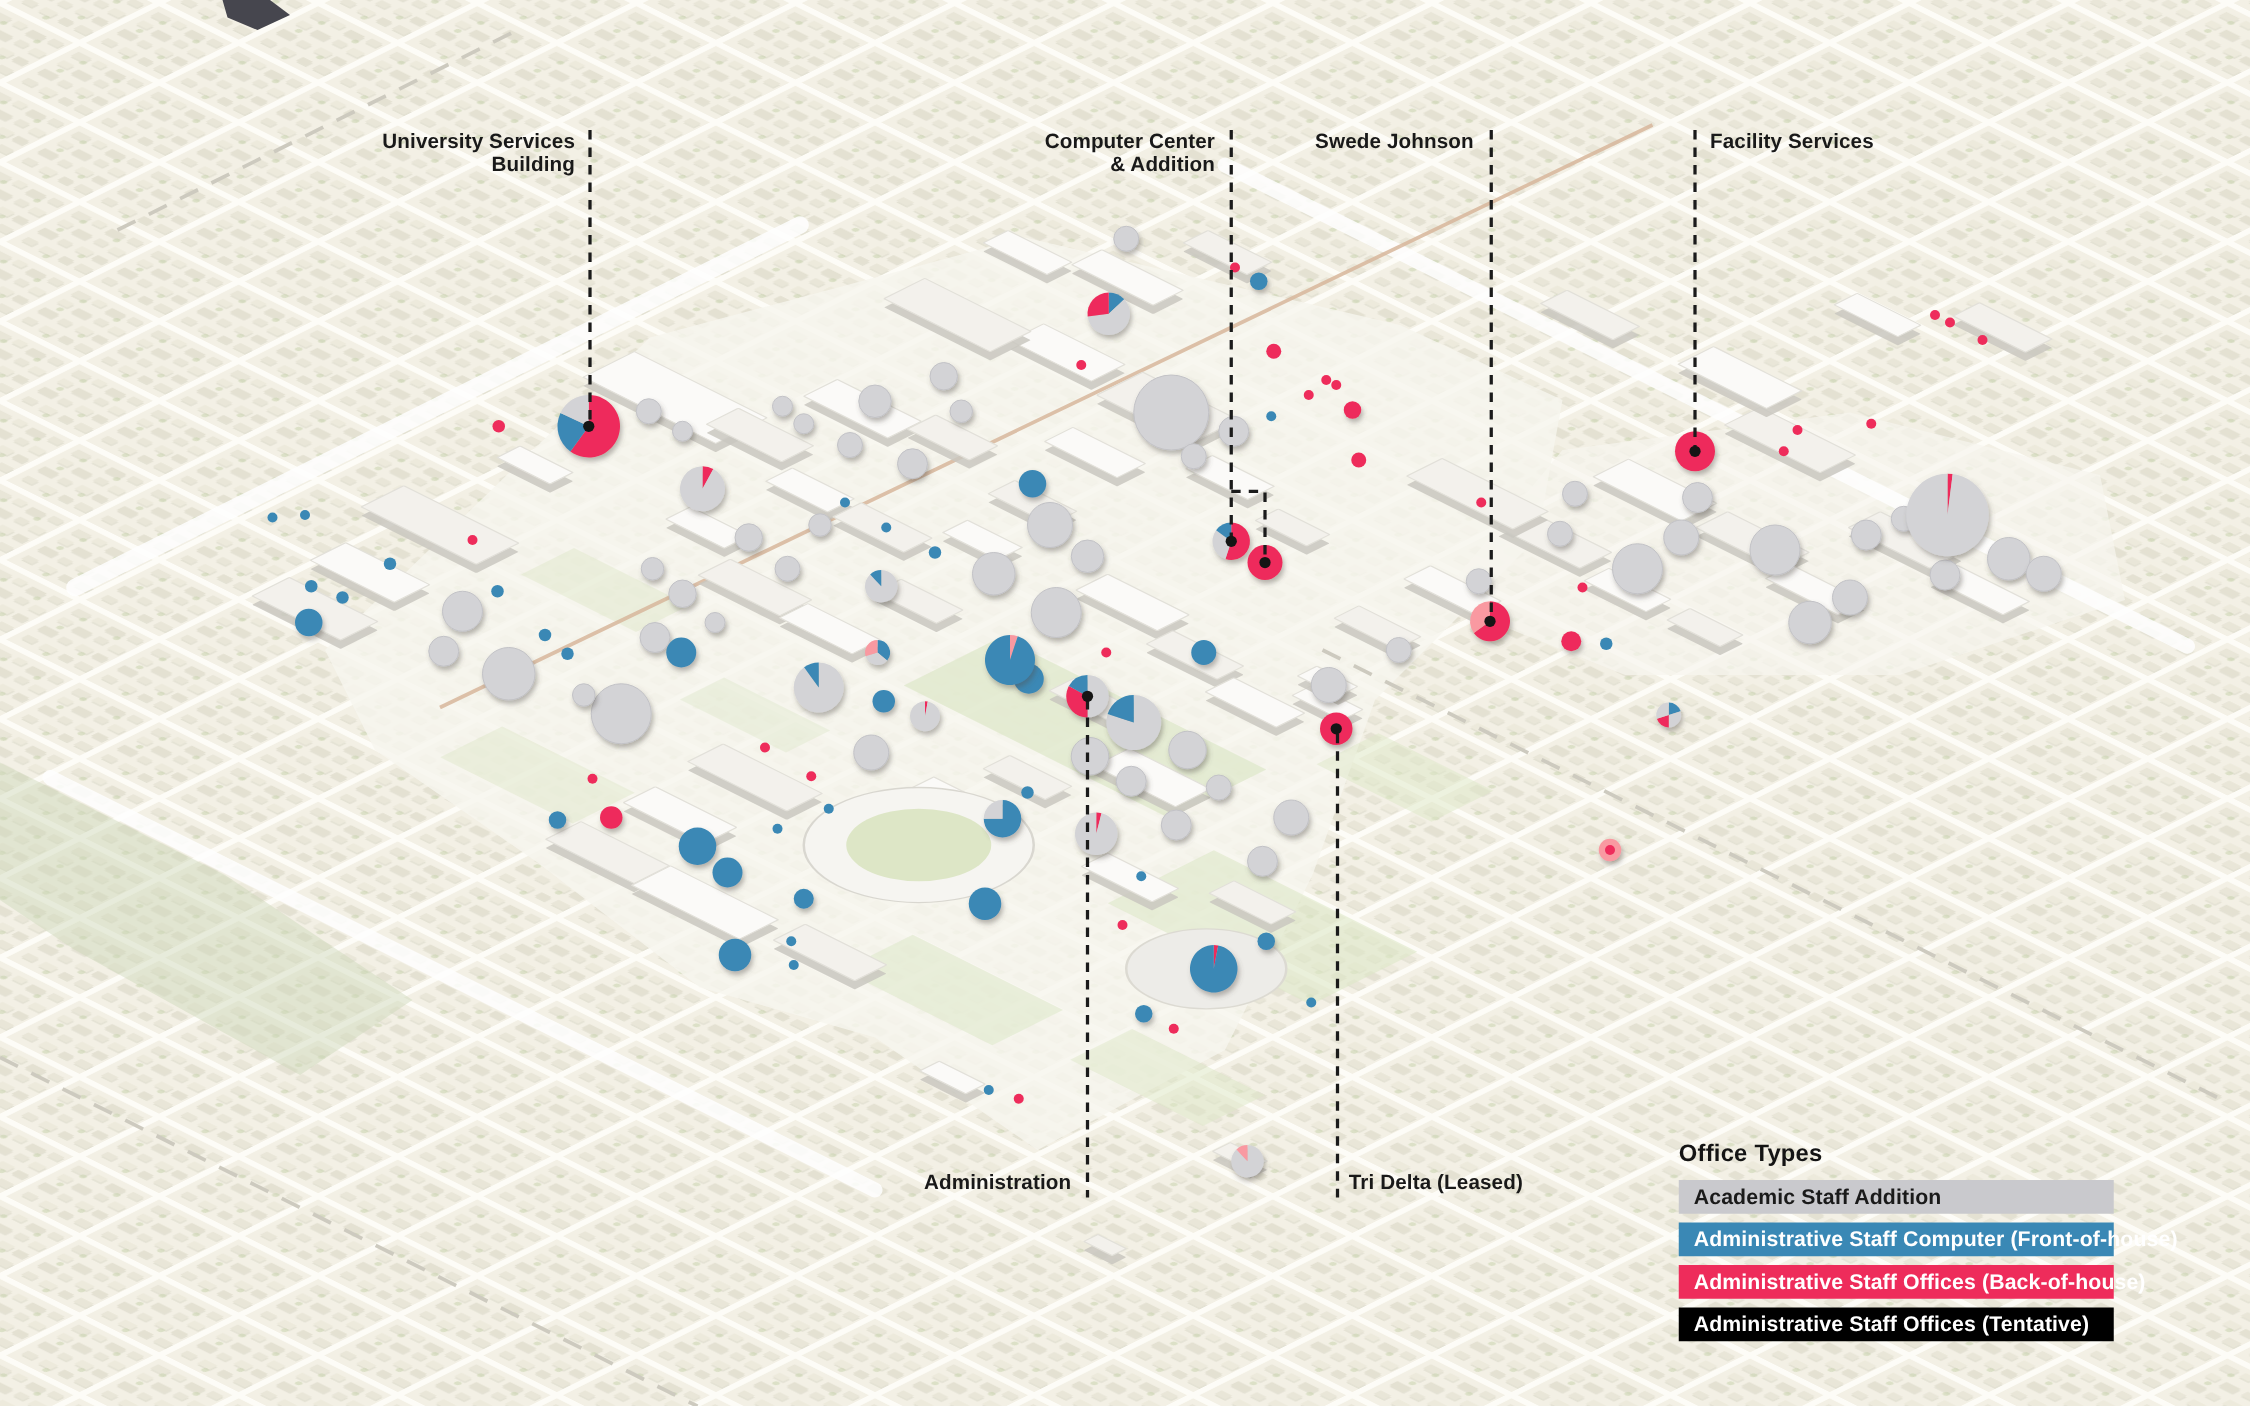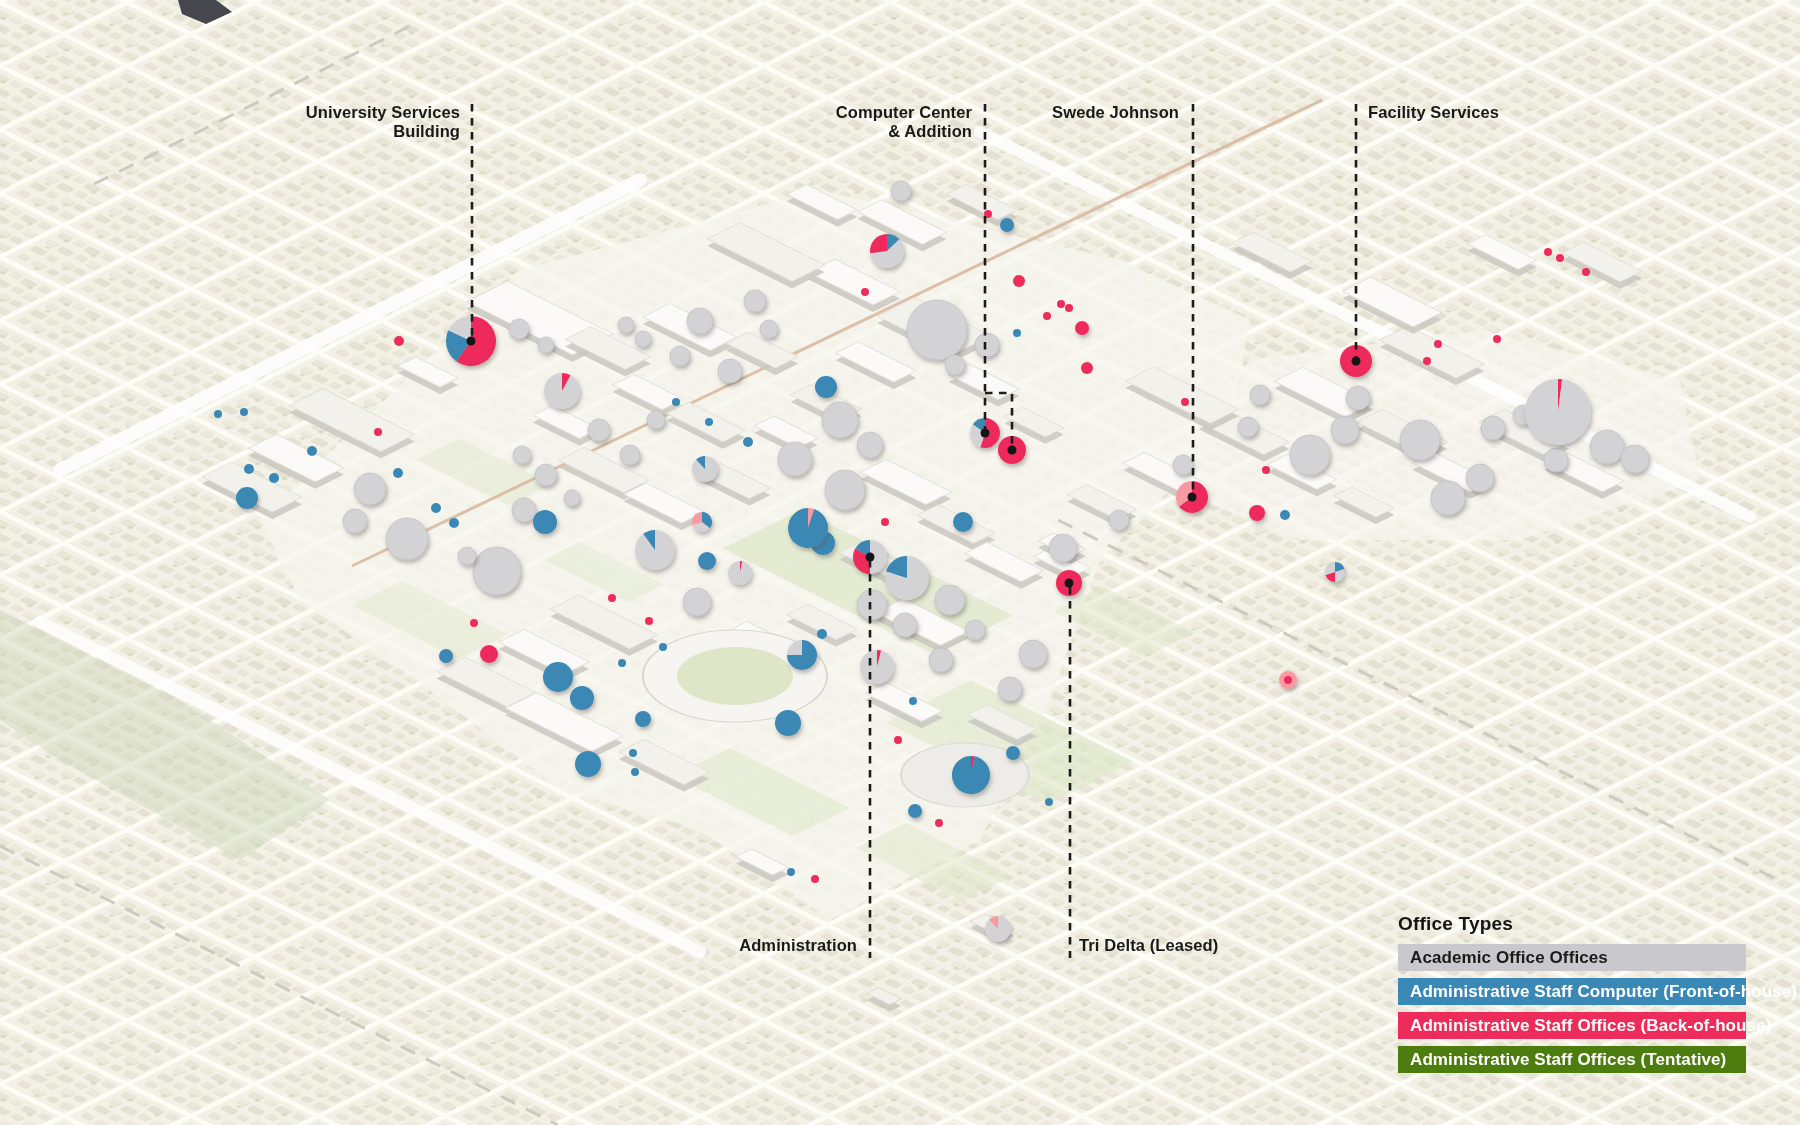--- a/index.html
+++ b/index.html
@@ -1,20 +1,20 @@
 <!DOCTYPE html>
 <html><head>
 <meta charset="utf-8">
 <style>
   html,body{margin:0;padding:0;background:#f3f0e5;}
   #stage{position:relative;width:1800px;height:1125px;overflow:hidden;
          font-family:"Liberation Sans",sans-serif;background:#f3f0e5;}
   #map-svg{position:absolute;left:0;top:0;}
   .map-label{font-family:"Liberation Sans",sans-serif;font-weight:700;font-size:16.5px;fill:#191919;letter-spacing:.1px;}
-  .legend{position:absolute;left:1398px;top:913px;width:348px;}
+  .legend{position:absolute;left:1343px;top:913px;width:348px;}
   .legend-title{font-size:19px;font-weight:700;color:#141414;margin-bottom:9px;letter-spacing:.2px;}
   .legend-row{height:27px;line-height:27px;margin-bottom:7px;padding-left:12px;
               font-size:17px;font-weight:700;letter-spacing:.1px;white-space:nowrap;}
 </style>
 </head>
 <body>
 
 <div id="stage">
   <svg id="map-svg" width="1800" height="1125" viewBox="0 0 1800 1125">
     <defs id="defs">
@@ -945,19 +945,19 @@
         <text x="1179" y="118" text-anchor="end" class="map-label"><tspan x="1179" y="118">Swede Johnson</tspan></text>
         <text x="1368" y="118" text-anchor="start" class="map-label"><tspan x="1368" y="118">Facility Services</tspan></text>
         <text x="857" y="951" text-anchor="end" class="map-label"><tspan x="857" y="951">Administration</tspan></text>
         <text x="1079" y="951" text-anchor="start" class="map-label"><tspan x="1079" y="951">Tri Delta (Leased)</tspan></text>
       </g>
   </svg>
 
   <div class="legend">
     <div class="legend-title">Office Types</div>
     <div id="legend-items">
-        <div class="legend-row" style="background: rgb(201, 201, 205); color: rgb(26, 26, 26);">Academic Office Offices</div>
+        <div class="legend-row" style="background: rgb(201, 201, 205); color: rgb(26, 26, 26);">Academic Staff Addition</div>
         <div class="legend-row" style="background: rgb(58, 136, 181); color: rgb(255, 255, 255);">Administrative Staff Computer (Front-of-house)</div>
         <div class="legend-row" style="background: rgb(238, 44, 91); color: #ffffff;">Administrative Staff Offices (Back-of-house)</div>
-        <div class="legend-row" style="background: #4d7c0f; color: rgb(255, 255, 255);">Administrative Staff Offices (Tentative)</div>
+        <div class="legend-row" style="background: #000000; color: rgb(255, 255, 255);">Administrative Staff Offices (Tentative)</div>
       </div>
   </div>
 </div>
 
 </body></html>

